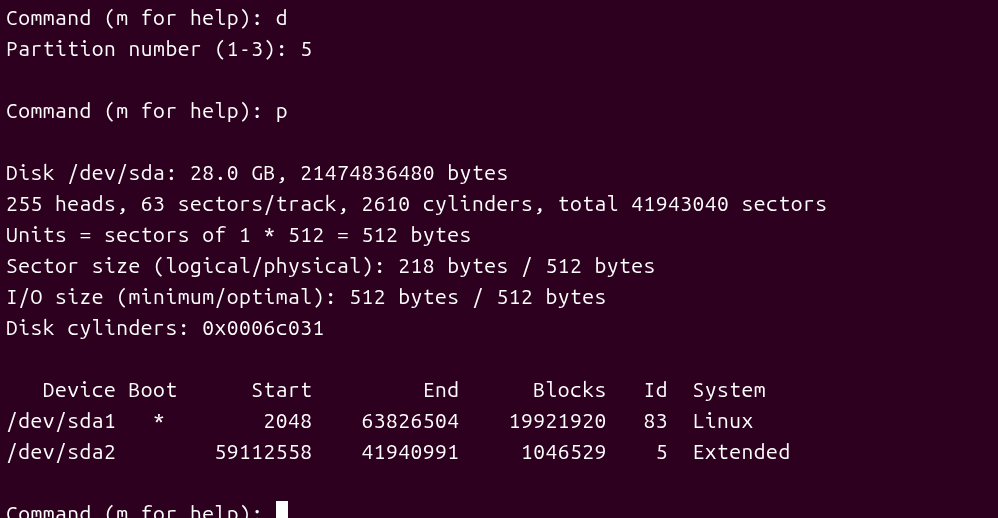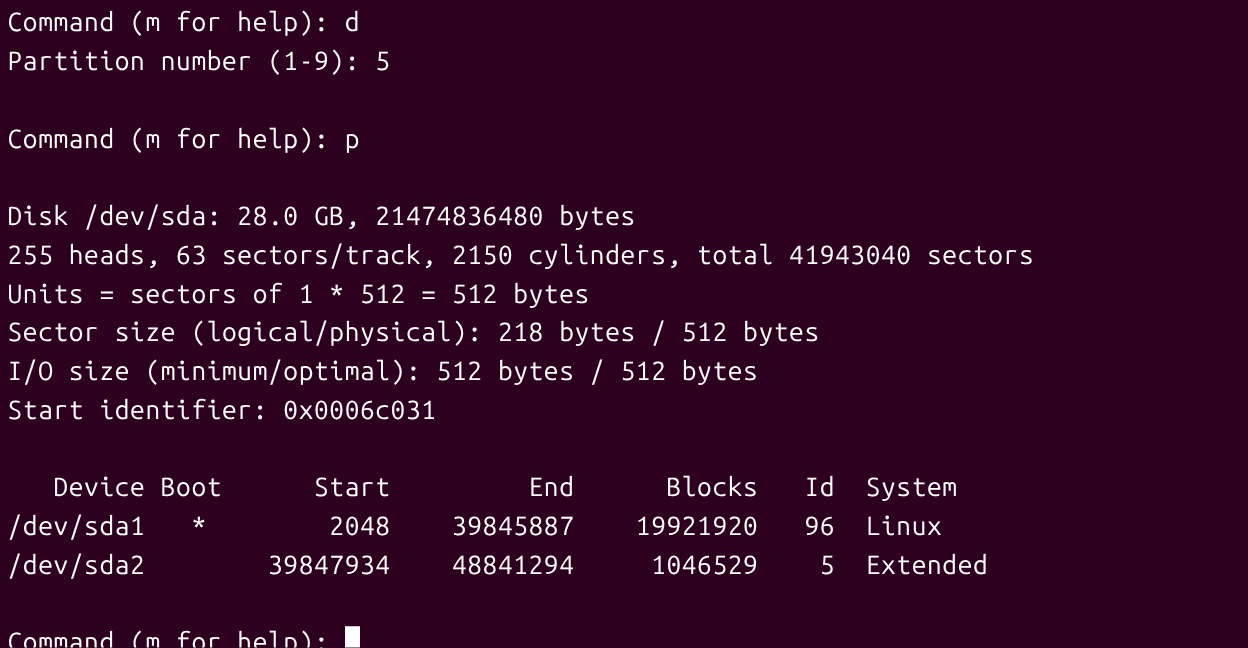--- a/index.html
+++ b/index.html
@@ -26,28 +26,28 @@
     background: #ffffff;
     vertical-align: text-bottom;
     position: relative;
     top: -2px;
   }
 </style>
 </head>
 <body>
 
 <div class="terminal"><span>Command (m for help): </span><span>d</span>
-<span>Partition number (1-9): </span><span>5</span>
+<span>Partition number (1-3): </span><span>5</span>
 <span></span>
 <span>Command (m for help): </span><span>p</span>
 <span></span>
 <span>Disk /dev/sda: 28.0 GB, 21474836480 bytes</span>
-<span>255 heads, 63 sectors/track, 2150 cylinders, total 41943040 sectors</span>
+<span>255 heads, 63 sectors/track, 2610 cylinders, total 41943040 sectors</span>
 <span>Units = sectors of 1 * 512 = 512 bytes</span>
 <span>Sector size (logical/physical): 218 bytes / 512 bytes</span>
 <span>I/O size (minimum/optimal): 512 bytes / 512 bytes</span>
-<span>Start identifier: 0x0006c031</span>
+<span>Disk cylinders: 0x0006c031</span>
 <span></span>
 <span>   Device Boot      Start         End      Blocks   Id  System</span>
-<span>/dev/sda1   *        2048    39845887    19921920   96  Linux</span>
-<span>/dev/sda2        39847934    48841294     1046529    5  Extended</span>
+<span>/dev/sda1   *        2048    63826504    19921920   83  Linux</span>
+<span>/dev/sda2        59112558    41940991     1046529    5  Extended</span>
 <span></span>
 <span>Command (m for help): </span><span class="cursor"></span></div>
 
 </body></html>

